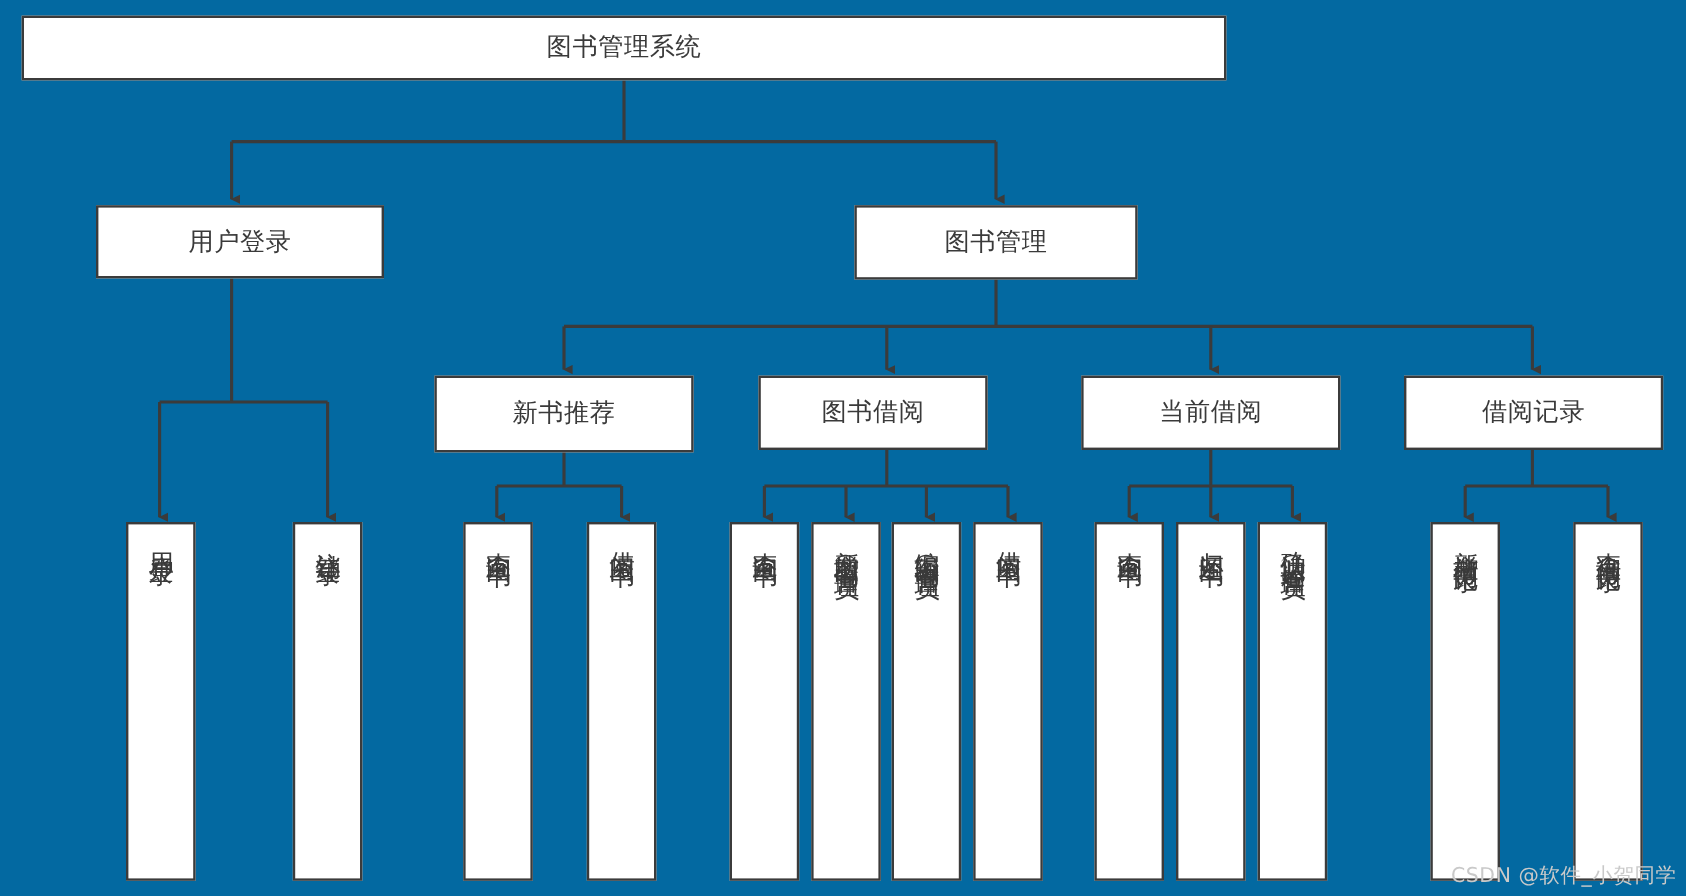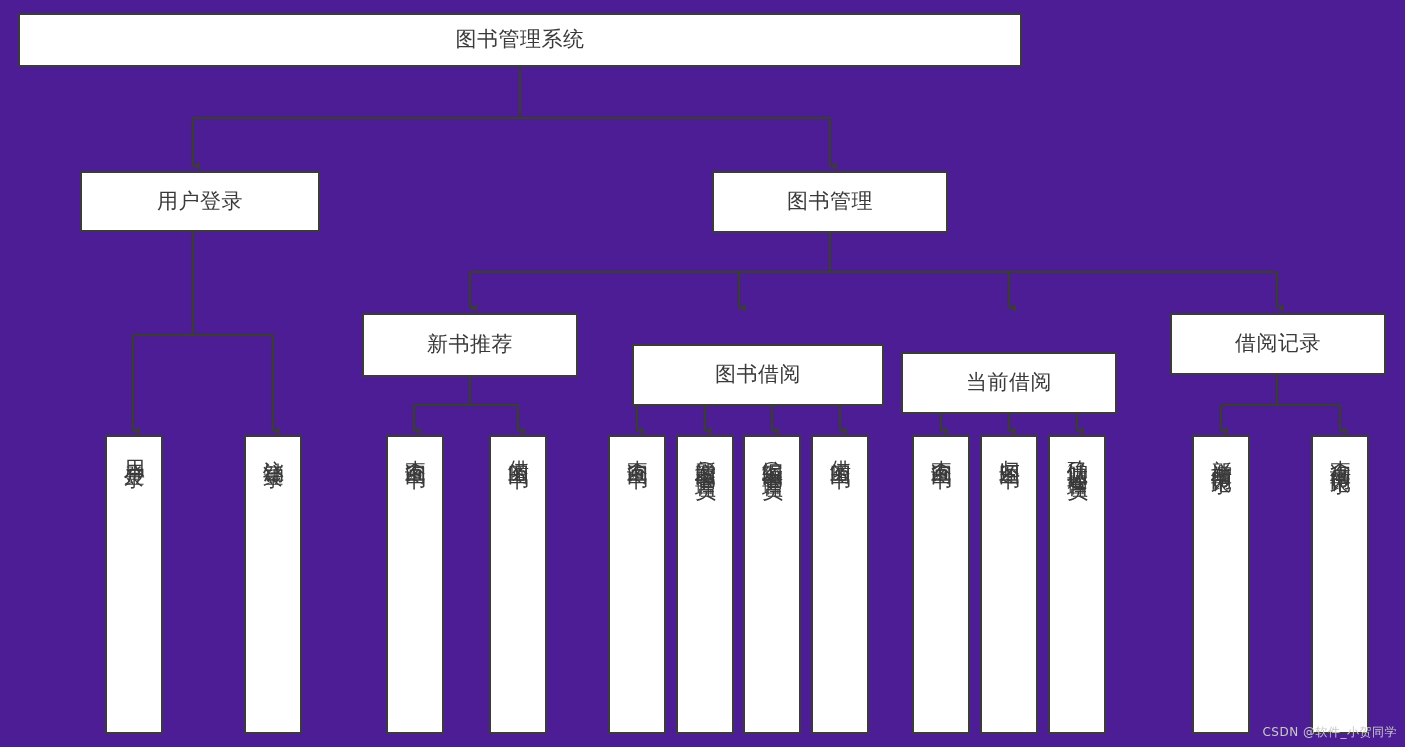--- a/index.html
+++ b/index.html
@@ -10,21 +10,21 @@
   body {
     width: 1405px;
     height: 747px;
     font-family: "DejaVu Sans", "Liberation Sans", sans-serif;
     overflow: hidden;
   }
   #diagram-root {
     position: relative;
     width: 1405px;
     height: 747px;
-    background: #4c1d95;
+    background: #0369a1;
   }
   svg.diagram-canvas {
     position: absolute;
     top: 0; left: 0;
     width: 1405px;
     height: 747px;
   }
   .node-box {
     position: absolute;
     box-sizing: border-box;
@@ -51,21 +51,21 @@
     writing-mode: vertical-rl;
     text-orientation: upright;
     font-size: 21px;
     letter-spacing: 3px;
     line-height: 1;
   }
   .watermark {
     position: absolute;
     right: 8px;
     bottom: 6px;
-    font-size: 12px;
+    font-size: 17px;
     color: #c9c9c9;
     white-space: nowrap;
     letter-spacing: 0.5px;
     pointer-events: none;
     margin-left: 38px;
   }
 </style>
 </head>
 <body>
 
@@ -134,25 +134,25 @@
   </div>
 
   <div class="node-box" style="left:712px; top:171px; width:236px; height:62px;">
     <span class="node-label">图书管理</span>
   </div>
 
   <div class="node-box" style="left:362px; top:313px; width:216px; height:64px;">
     <span class="node-label">新书推荐</span>
   </div>
 
-  <div class="node-box" style="left:632px; top:313px; width:252px; height:62px;margin-top:31px;">
+  <div class="node-box" style="left:632px; top:313px; width:191px; height:62px;">
     <span class="node-label">图书借阅</span>
   </div>
 
-  <div class="node-box" style="left:901px; top:313px; width:216px; height:62px;margin-top:39px;">
+  <div class="node-box" style="left:901px; top:313px; width:216px; height:62px;">
     <span class="node-label">当前借阅</span>
   </div>
 
   <div class="node-box" style="left:1170px; top:313px; width:216px; height:62px;">
     <span class="node-label">借阅记录</span>
   </div>
 
   <div class="node-box vertical" style="left:105px; top:435px; width:58px; height:299px;">
     <span class="node-label">用户登录</span>
   </div>

